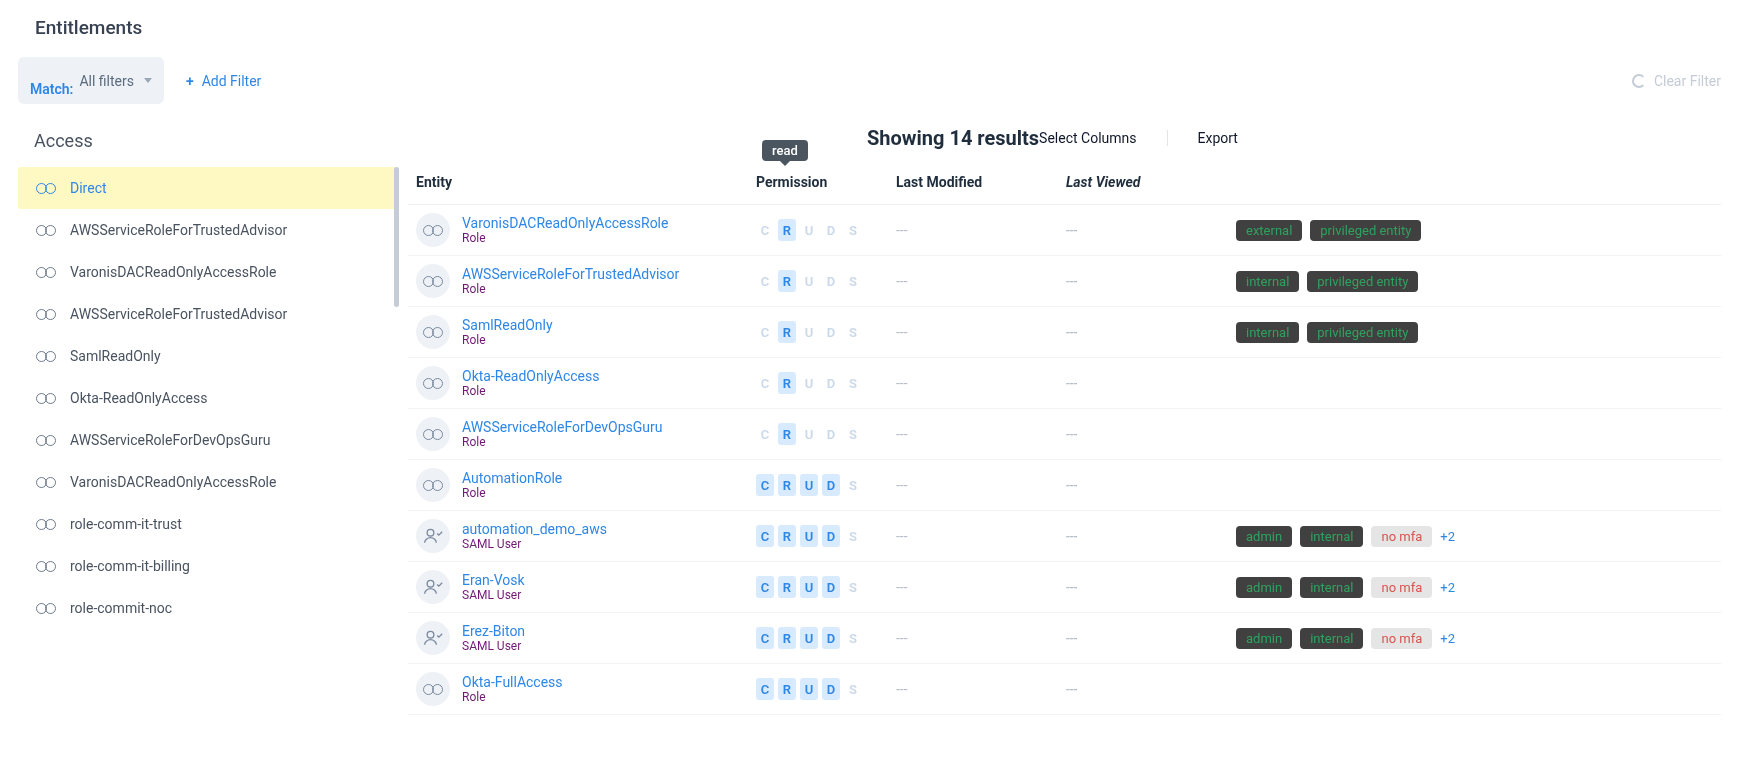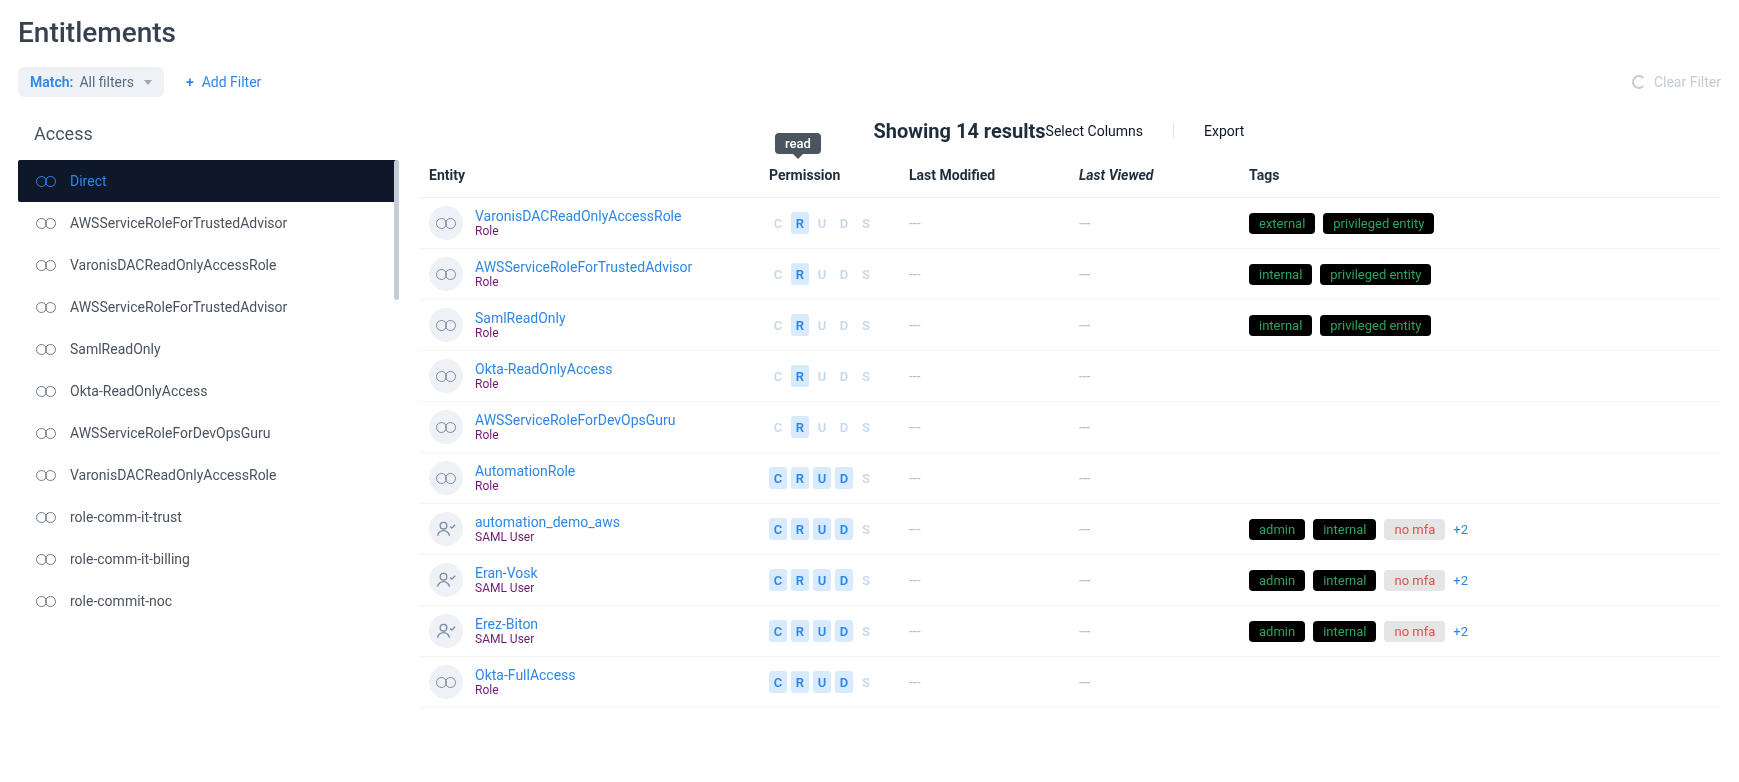--- a/index.html
+++ b/index.html
@@ -1,39 +1,39 @@
 <!DOCTYPE html>
 <html><head>
 <meta charset="utf-8">
 <style>
   * { box-sizing: border-box; margin: 0; padding: 0; }
   body { font-family: -apple-system, BlinkMacSystemFont, "Segoe UI", Roboto, Arial, sans-serif; background: #fff; color: #1f2937; font-size: 14px; }
   .page { padding: 16px 18px; width: 1739px; }
 
-  .page-title { font-size: 28px; font-weight: 500; color: #374151; margin-bottom: 18px; }
+  .page-title { font-size: 19px; font-weight: 500; color: #374151; margin-bottom: 18px; margin-left: 17px; }
 
   .filter-bar { display: flex; align-items: center; justify-content: space-between; margin-bottom: 22px; }
   .filter-left { display: flex; align-items: center; gap: 22px; }
   .match-pill { background: #eef2f7; border-radius: 6px; padding: 7px 12px; display: flex; align-items: center; gap: 6px; cursor: pointer; }
-  .match-pill .m-label { color: #2e87e6; font-weight: 600; }
+  .match-pill .m-label { color: #2e87e6; font-weight: 600; margin-top: 17px; }
   .match-pill .m-val { color: #5a6b7d; }
   .chev { display:inline-block; width:0; height:0; border-left:4px solid transparent; border-right:4px solid transparent; border-top:5px solid #9aa7b5; margin-left:4px;}
   .add-filter { color: #2e87e6; display:flex; align-items:center; gap:8px; cursor:pointer; }
   .plus { font-weight: 600; }
   .clear-filter { color: #c5ccd6; display:flex; align-items:center; gap:8px; cursor: default; }
   .undo-icon { display:inline-block; width:14px; height:14px; border:2px solid #c5ccd6; border-right-color: transparent; border-radius:50%; position:relative; }
 
-  .content-row { display:flex; gap: 13px; }
+  .content-row { display:flex; gap: 0; }
 
   .sidebar { width: 380px; flex: 0 0 380px; }
   .sb-title { font-size: 18px; color:#495360; margin: 4px 0 16px 16px; }
   .sb-list { position: relative; }
   .sb-list::after { content:""; position:absolute; top:0; right:-1px; width:5px; height:140px; background:#c5ccd6; border-radius:3px; }
   .sb-item { display:flex; align-items:center; gap:14px; padding: 13px 18px; cursor:pointer; color:#495360; }
-  .sb-item.active { background:#0f172a; color:#2e87e6; border-radius: 2px; }
+  .sb-item.active { background:#fef9c3; color:#2e87e6; border-radius: 2px; }
   .mask-icon { width:20px; height:12px; position:relative; flex:0 0 20px; }
   .mask-icon::before, .mask-icon::after { content:""; position:absolute; width:9px; height:9px; border:1.5px solid #6d7a8b; border-radius:50%; top:1px; }
   .mask-icon::before { left:0; }
   .mask-icon::after { right:0; }
   .sb-item.active .mask-icon::before, .sb-item.active .mask-icon::after { border-color:#2e87e6; }
 
   .main { flex:1; padding-left: 10px; }
   .results-bar { display:flex; justify-content:center; align-items:center; margin-bottom: 24px; }
   .results-text { font-size: 20px; font-weight:700; color:#1f2d3d; }
   .results-actions { display:flex; gap:30px; margin-right: 24px;}
@@ -62,21 +62,21 @@
   .perm { display:flex; gap:4px; }
   .perm span { width:18px; height:22px; display:flex; align-items:center; justify-content:center; border-radius:3px; font-weight:600; font-size:13px; }
   .perm .on { color:#2e87e6; }
   .perm .hl { background:#d8eafd; color:#2e87e6; }
   .perm .off { color:#c9d9ea; }
 
   .muted { color:#b6bec9; }
 
   .tags { display:flex; gap:8px; align-items:center; flex-wrap:wrap; }
   .tag { padding:3px 10px; border-radius:4px; font-size:13px; }
-  .tag.green { background:#000000; color:#2fa15e; }
+  .tag.green { background:#404040; color:#2fa15e; }
   .tag.red { background:#e5e5e5; color:#d9534f; }
   .more { color:#2e87e6; font-size:13px; }
 </style>
 </head>
 <body>
 
 <div class="page">
   <div class="page-title">Entitlements</div>
 
   <div class="filter-bar">
@@ -160,21 +160,20 @@
 
       <div class="tbl">
         <div class="thead">
           <div class="col-entity">Entity</div>
           <div class="col-perm">
             <div class="tooltip">read</div>
             <span>Permission</span>
           </div>
           <div class="col-mod">Last Modified</div>
           <div class="col-view">Last Viewed</div>
-          <div class="col-tags">Tags</div>
         </div>
         <div id="tbody">
             <div class="trow">
               <div class="col-entity">
                 <div class="entity-cell">
                   <div class="ent-icon">
                     <span class="mask-icon"></span>
                   </div>
                   <div>
                     <div class="ent-name">VaronisDACReadOnlyAccessRole</div>

